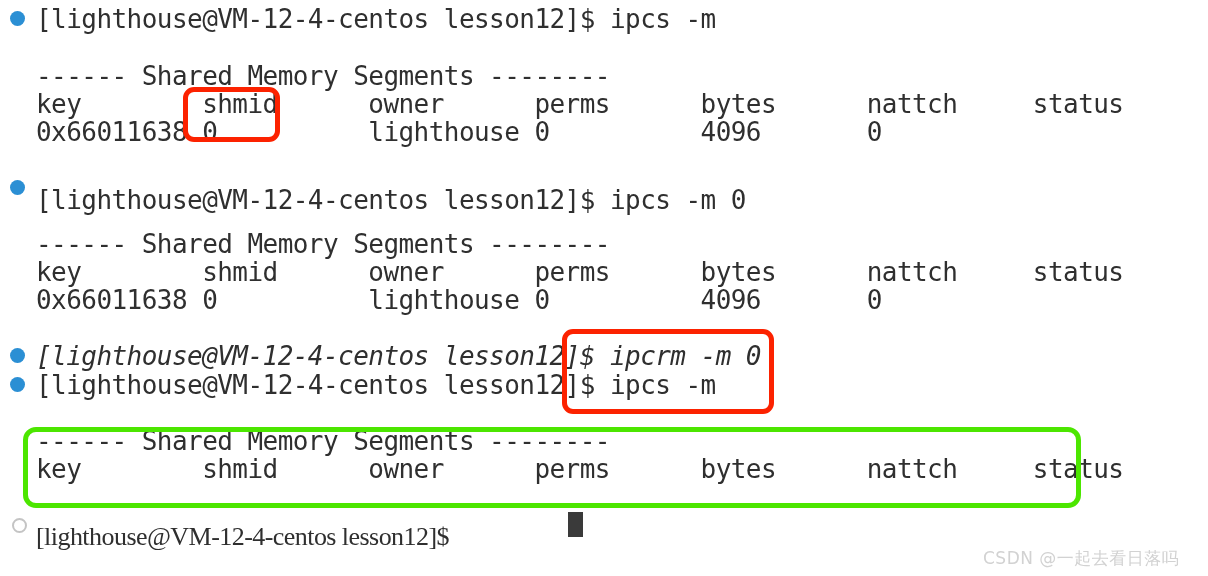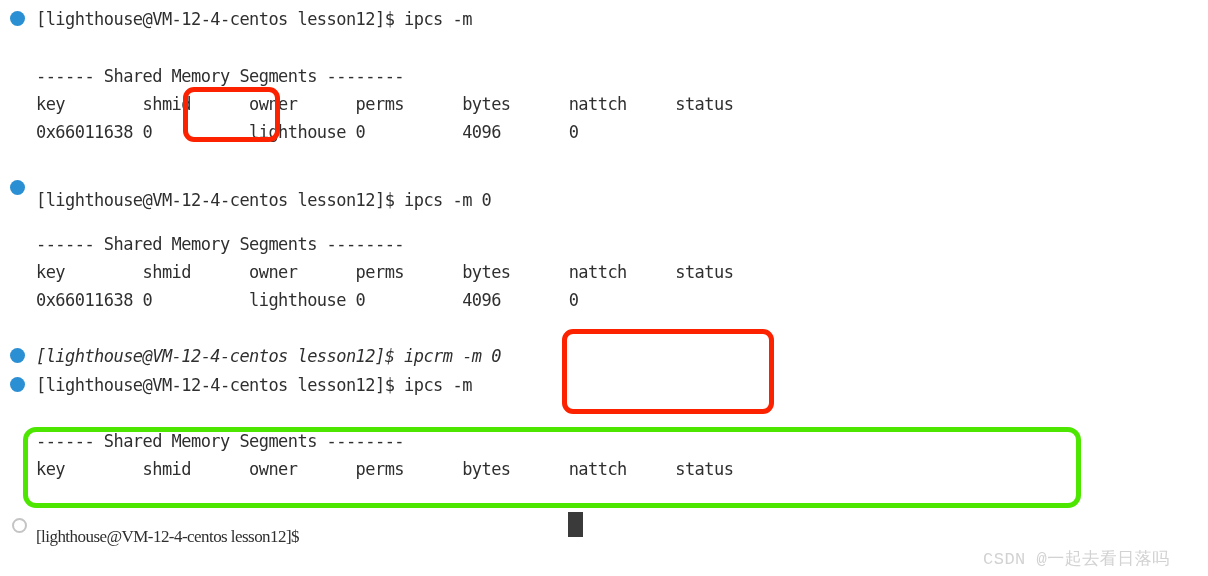--- a/index.html
+++ b/index.html
@@ -24,21 +24,21 @@
   }
 
   
   .line {
     position: absolute;
     left: 36px;
     height: 29px;
     line-height: 29px;
     white-space: pre;
     font-family: "DejaVu Sans Mono", "Liberation Mono", monospace;
-    font-size: 17px;
+    font-size: 26px;
     letter-spacing: -0.55px;
     color: #2f2f2f;
     font-weight: 400;
   }
 
   
   .marker {
     position: absolute;
     width: 15px;
     height: 15px;
@@ -121,13 +121,13 @@
   <div class="cursor" style="left:568px; top:512px;"></div>
 
 </div>
 
 <div class="anno red" style="left:183px; top:87px; width:97px; height:55px;"></div>
 
 <div class="anno red" style="left:562px; top:329px; width:212px; height:85px;"></div>
 
 <div class="anno green" style="left:23px; top:427px; width:1058px; height:81px;"></div>
 
-<div class="watermark" style="left:983px; top:547px;font-family:Liberation Mono, monospace;">CSDN @一起去看日落吗</div>
+<div class="watermark" style="left:983px; top:547px;">CSDN @一起去看日落吗</div>
 
 </body></html>

